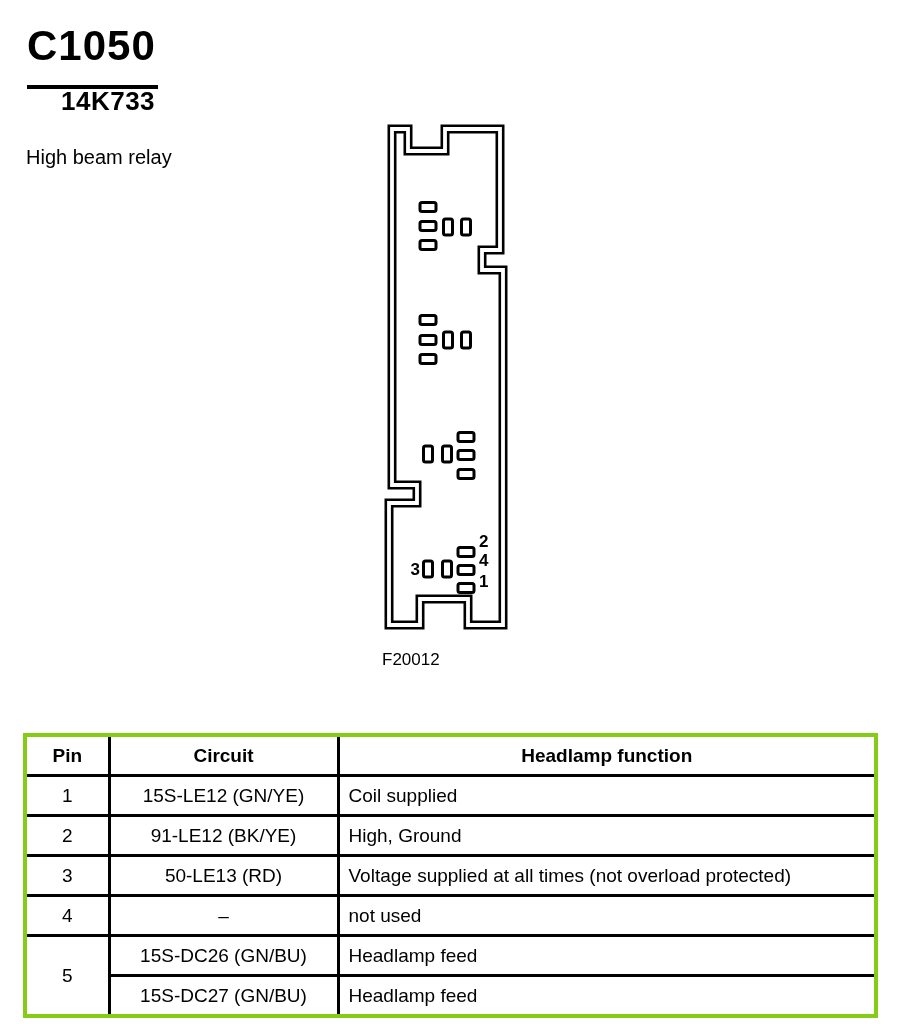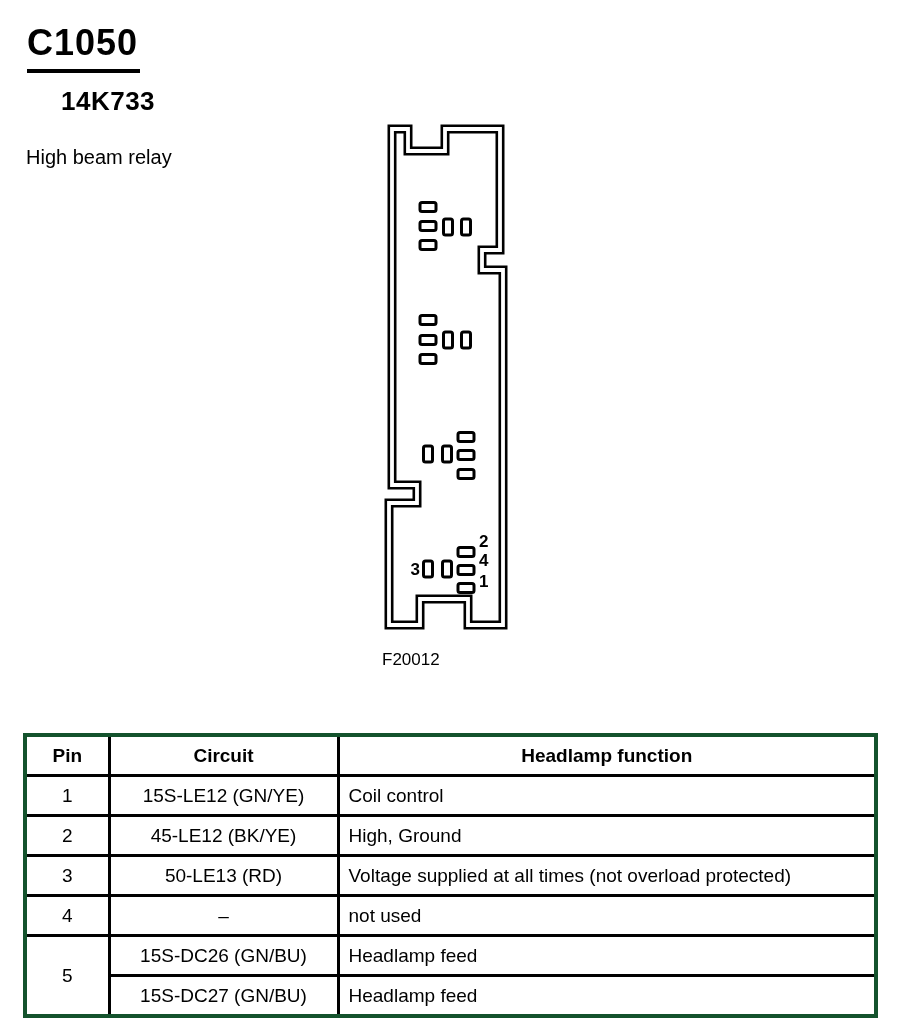--- a/index.html
+++ b/index.html
@@ -9,24 +9,24 @@
     color: #000000;
     font-family: "Liberation Sans", sans-serif;
     position: relative;
     overflow: hidden;
   }
   .abs { position: absolute; }
 
   
   #connector-id {
     left: 27px; top: 22px;
-    font-size: 36px; font-weight: bold;
+    font-size: 42px; font-weight: bold;
     letter-spacing: 1px;
     border-bottom: 4px solid #000;
-    padding: 0 2px 5px 0;
+    padding: 0 2px 15px 0;
     display: inline-block;
   }
   #part-number {
     left: 27px; top: 86px;
     font-size: 26px; font-weight: bold;
     letter-spacing: 0.5px;
     margin-left: 34px;
   }
   #description {
     left: 26px; top: 146px;
@@ -46,21 +46,21 @@
     left: 382px; top: 650px; width: 132px;
     text-align: left; font-size: 17px;
   }
 
   
   #pinout-table {
     position: absolute;
     left: 23px; top: 733px;
     width: 855px;
     border-collapse: collapse;
-    border: 4px solid #14532d;
+    border: 4px solid #84cc16;
     font-size: 19px;
   }
   #pinout-table th, #pinout-table td {
     border: 3px solid #000;
     height: 37px;
     padding: 0;
     vertical-align: middle;
   }
   #pinout-table th { font-weight: bold; text-align: center; }
   #pinout-table td.pin, #pinout-table td.circuit { text-align: center; }
@@ -120,25 +120,25 @@
     <tr>
       <th>Pin</th>
       <th>Circuit</th>
       <th>Headlamp function</th>
     </tr>
   </thead>
   <tbody>
     <tr>
       <td class="pin">1</td>
       <td class="circuit">15S-LE12 (GN/YE)</td>
-      <td class="func">Coil control</td>
+      <td class="func">Coil supplied</td>
     </tr>
     <tr>
       <td class="pin">2</td>
-      <td class="circuit">45-LE12 (BK/YE)</td>
+      <td class="circuit">91-LE12 (BK/YE)</td>
       <td class="func">High, Ground</td>
     </tr>
     <tr>
       <td class="pin">3</td>
       <td class="circuit">50-LE13 (RD)</td>
       <td class="func">Voltage supplied at all times (not overload protected)</td>
     </tr>
     <tr>
       <td class="pin">4</td>
       <td class="circuit">–</td>

